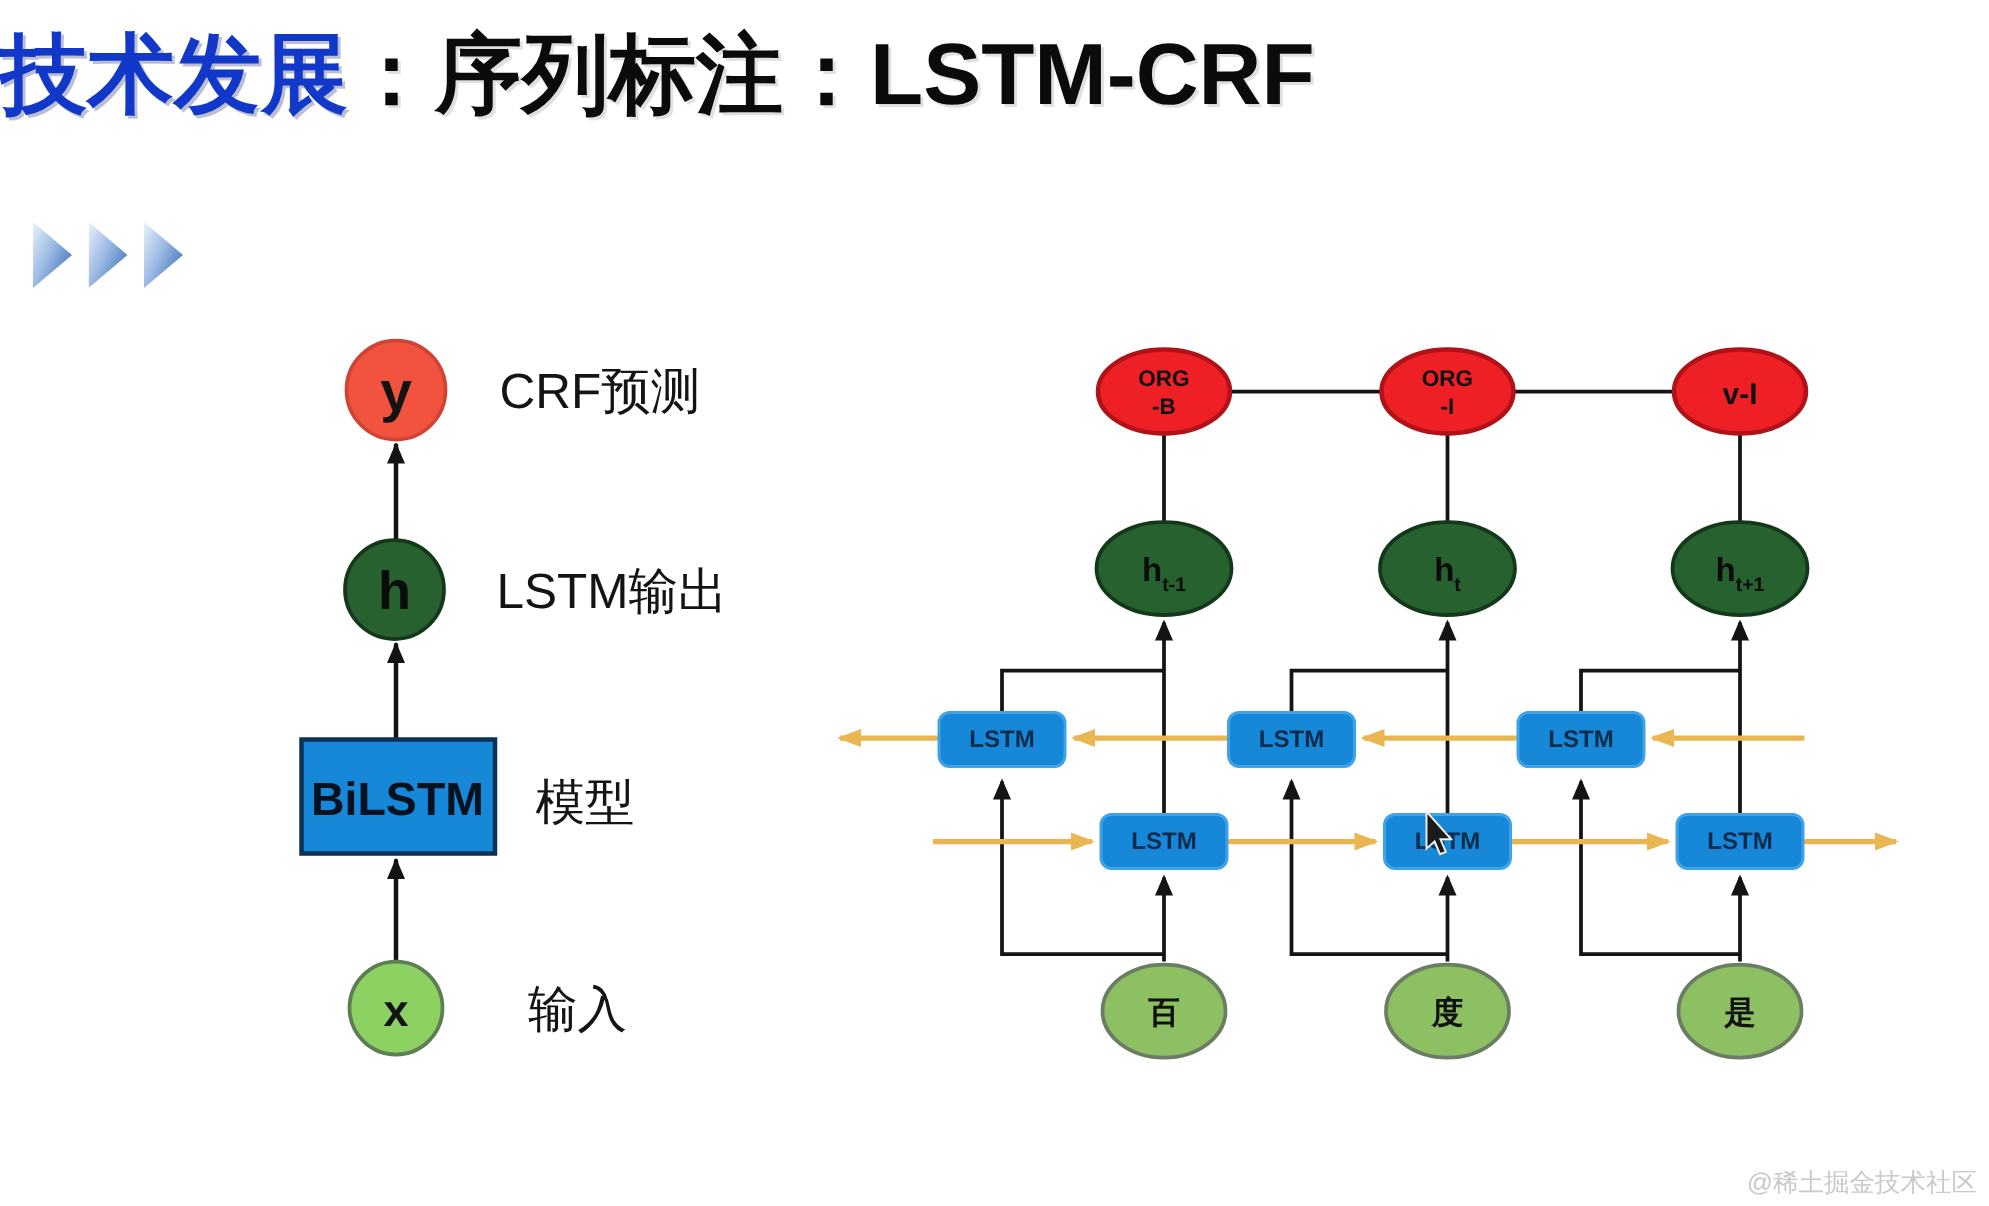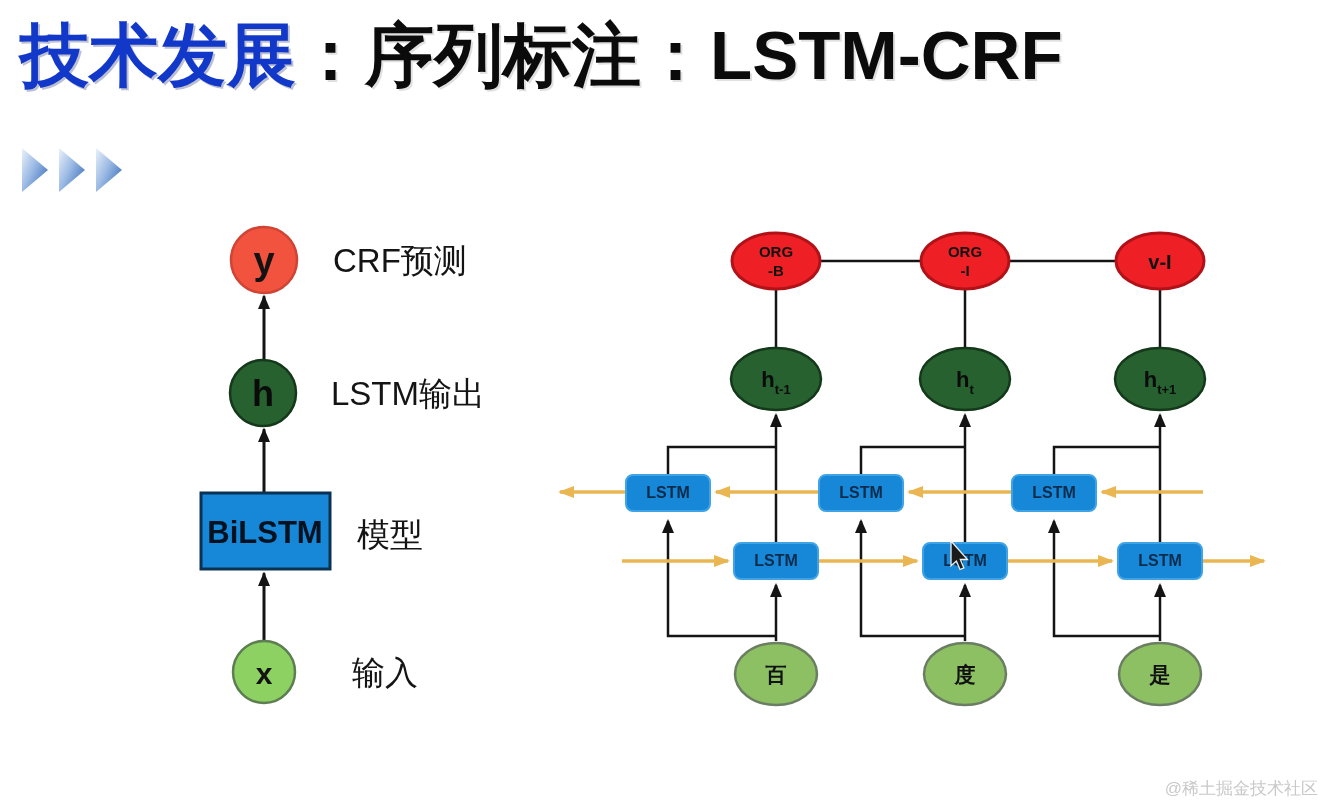--- a/index.html
+++ b/index.html
@@ -1,22 +1,22 @@
 <!DOCTYPE html>
 <html><head>
 <meta charset="utf-8">
 <style>
   html,body{margin:0;padding:0;}
   body{
     width:1326px;height:804px;position:relative;overflow:hidden;
     background:#ffffff;font-family:"Liberation Sans","DejaVu Sans",sans-serif;
   }
   .slide-title{
-    position:absolute;left:20px;top:18px;white-space:nowrap;
-    font-size:69px;font-weight:bold;letter-spacing:0px;line-height:1.1;
+    position:absolute;left:0;top:18px;white-space:nowrap;
+    font-size:58px;font-weight:bold;letter-spacing:0px;line-height:1.1;
   }
   .slide-title .t-blue{color:#1238ca;text-shadow:2px 2px 0 rgba(10,25,90,0.28);}
   .slide-title .t-black{color:#0b0b0b;text-shadow:2px 2px 0 rgba(0,0,0,0.12);}
   .chevrons{position:absolute;left:22px;top:148px;display:flex;}
   .chevron{
     width:26px;height:44px;margin-right:11px;
     clip-path:polygon(0 0,100% 50%,0 100%);
     background:linear-gradient(115deg,#eaf2fb 0%,#9ab9e3 45%,#2a63b5 100%);
   }
   .watermark{

